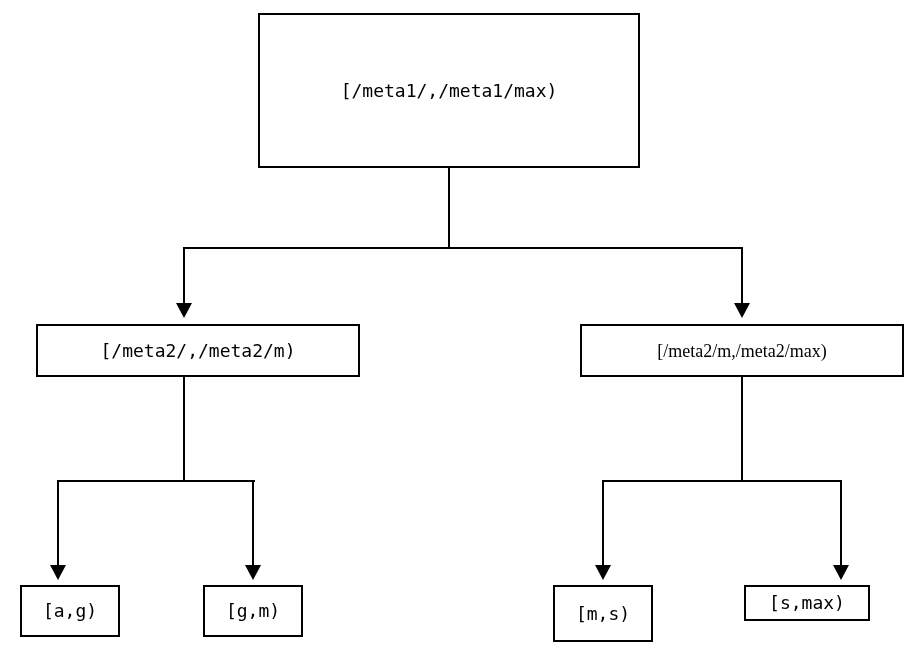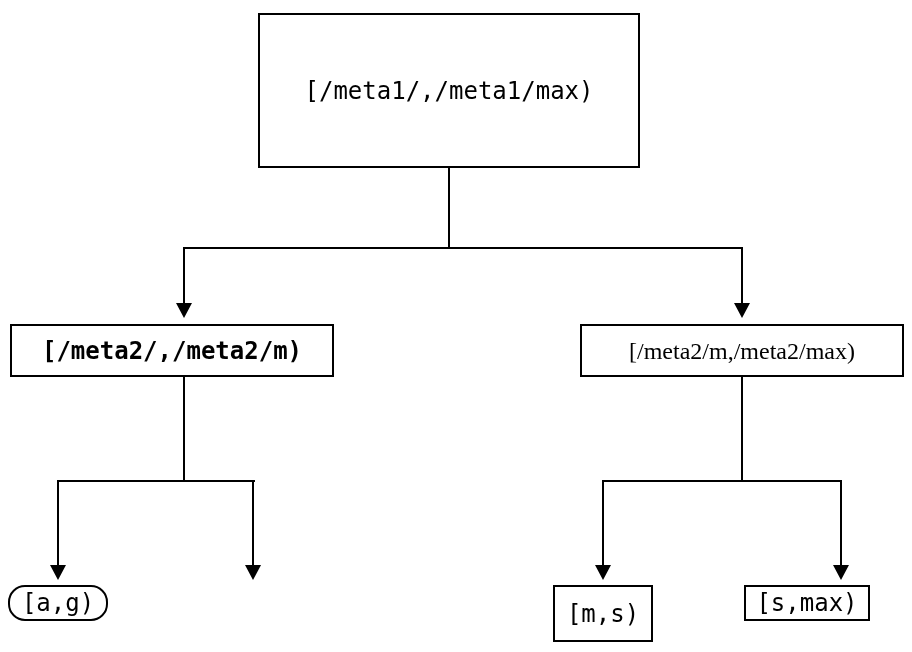--- a/index.html
+++ b/index.html
@@ -13,44 +13,44 @@
     height: 652px;
     background: #ffffff;
     font-family: "DejaVu Sans Mono", "Liberation Mono", monospace;
   }
   .node {
     position: absolute;
     box-sizing: border-box;
     border: 2px solid #000000;
     background: #ffffff;
     color: #000000;
-    font-size: 24px;
+    font-size: 18px;
     line-height: 1;
     display: flex;
     align-items: center;
     justify-content: center;
     white-space: nowrap;
   }
   .seg {
     position: absolute;
     background: #000000;
   }
   .arrow {
     position: absolute;
     width: 0;
     height: 0;
     border-left: 8px solid transparent;
     border-right: 8px solid transparent;
     border-top: 15px solid #000000;
   }
   
   .n-root   { left: 258px; top: 13px;  width: 382px; height: 155px; }
-  .n-l2l    { left: 10px;  top: 324px; width: 324px; height: 53px; font-weight: bold; }
+  .n-l2l    { left: 36px;  top: 324px; width: 324px; height: 53px; }
   .n-l2r    { left: 580px; top: 324px; width: 324px; height: 53px; font-family: Liberation Serif, serif; }
-  .n-ag     { left: 8px;   top: 585px; width: 100px; height: 36px; border-radius: 17px; }
+  .n-ag     { left: 20px;   top: 585px; width: 100px; height: 52px; }
   .n-gm     { left: 203px; top: 585px; width: 100px; height: 52px; }
   .n-ms     { left: 553px; top: 585px; width: 100px; height: 57px; }
   .n-smax   { left: 744px; top: 585px; width: 126px; height: 36px; }
   
   .e-root-trunk    { left: 448px; top: 168px; width: 2px;   height: 81px; }
   .e-root-crossbar { left: 183px; top: 247px; width: 560px; height: 2px; }
   .e-root-drop-l   { left: 183px; top: 247px; width: 2px;   height: 57px; }
   .e-root-drop-r   { left: 741px; top: 247px; width: 2px;   height: 57px; }
   .a-root-l        { left: 176px; top: 303px; }
   .a-root-r        { left: 734px; top: 303px; }
@@ -75,20 +75,21 @@
 <div class="canvas">
 
   <div class="node n-root">[/meta1/,/meta1/max)</div>
 
   <div class="node n-l2l">[/meta2/,/meta2/m)</div>
 
   <div class="node n-l2r">[/meta2/m,/meta2/max)</div>
 
   <div class="node n-ag">[a,g)</div>
 
+  <div class="node n-gm">[g,m)</div>
 
   <div class="node n-ms">[m,s)</div>
 
   <div class="node n-smax">[s,max)</div>
 
   <div class="seg e-root-trunk"></div>
   <div class="seg e-root-crossbar"></div>
   <div class="seg e-root-drop-l"></div>
   <div class="seg e-root-drop-r"></div>
   <div class="arrow a-root-l"></div>

